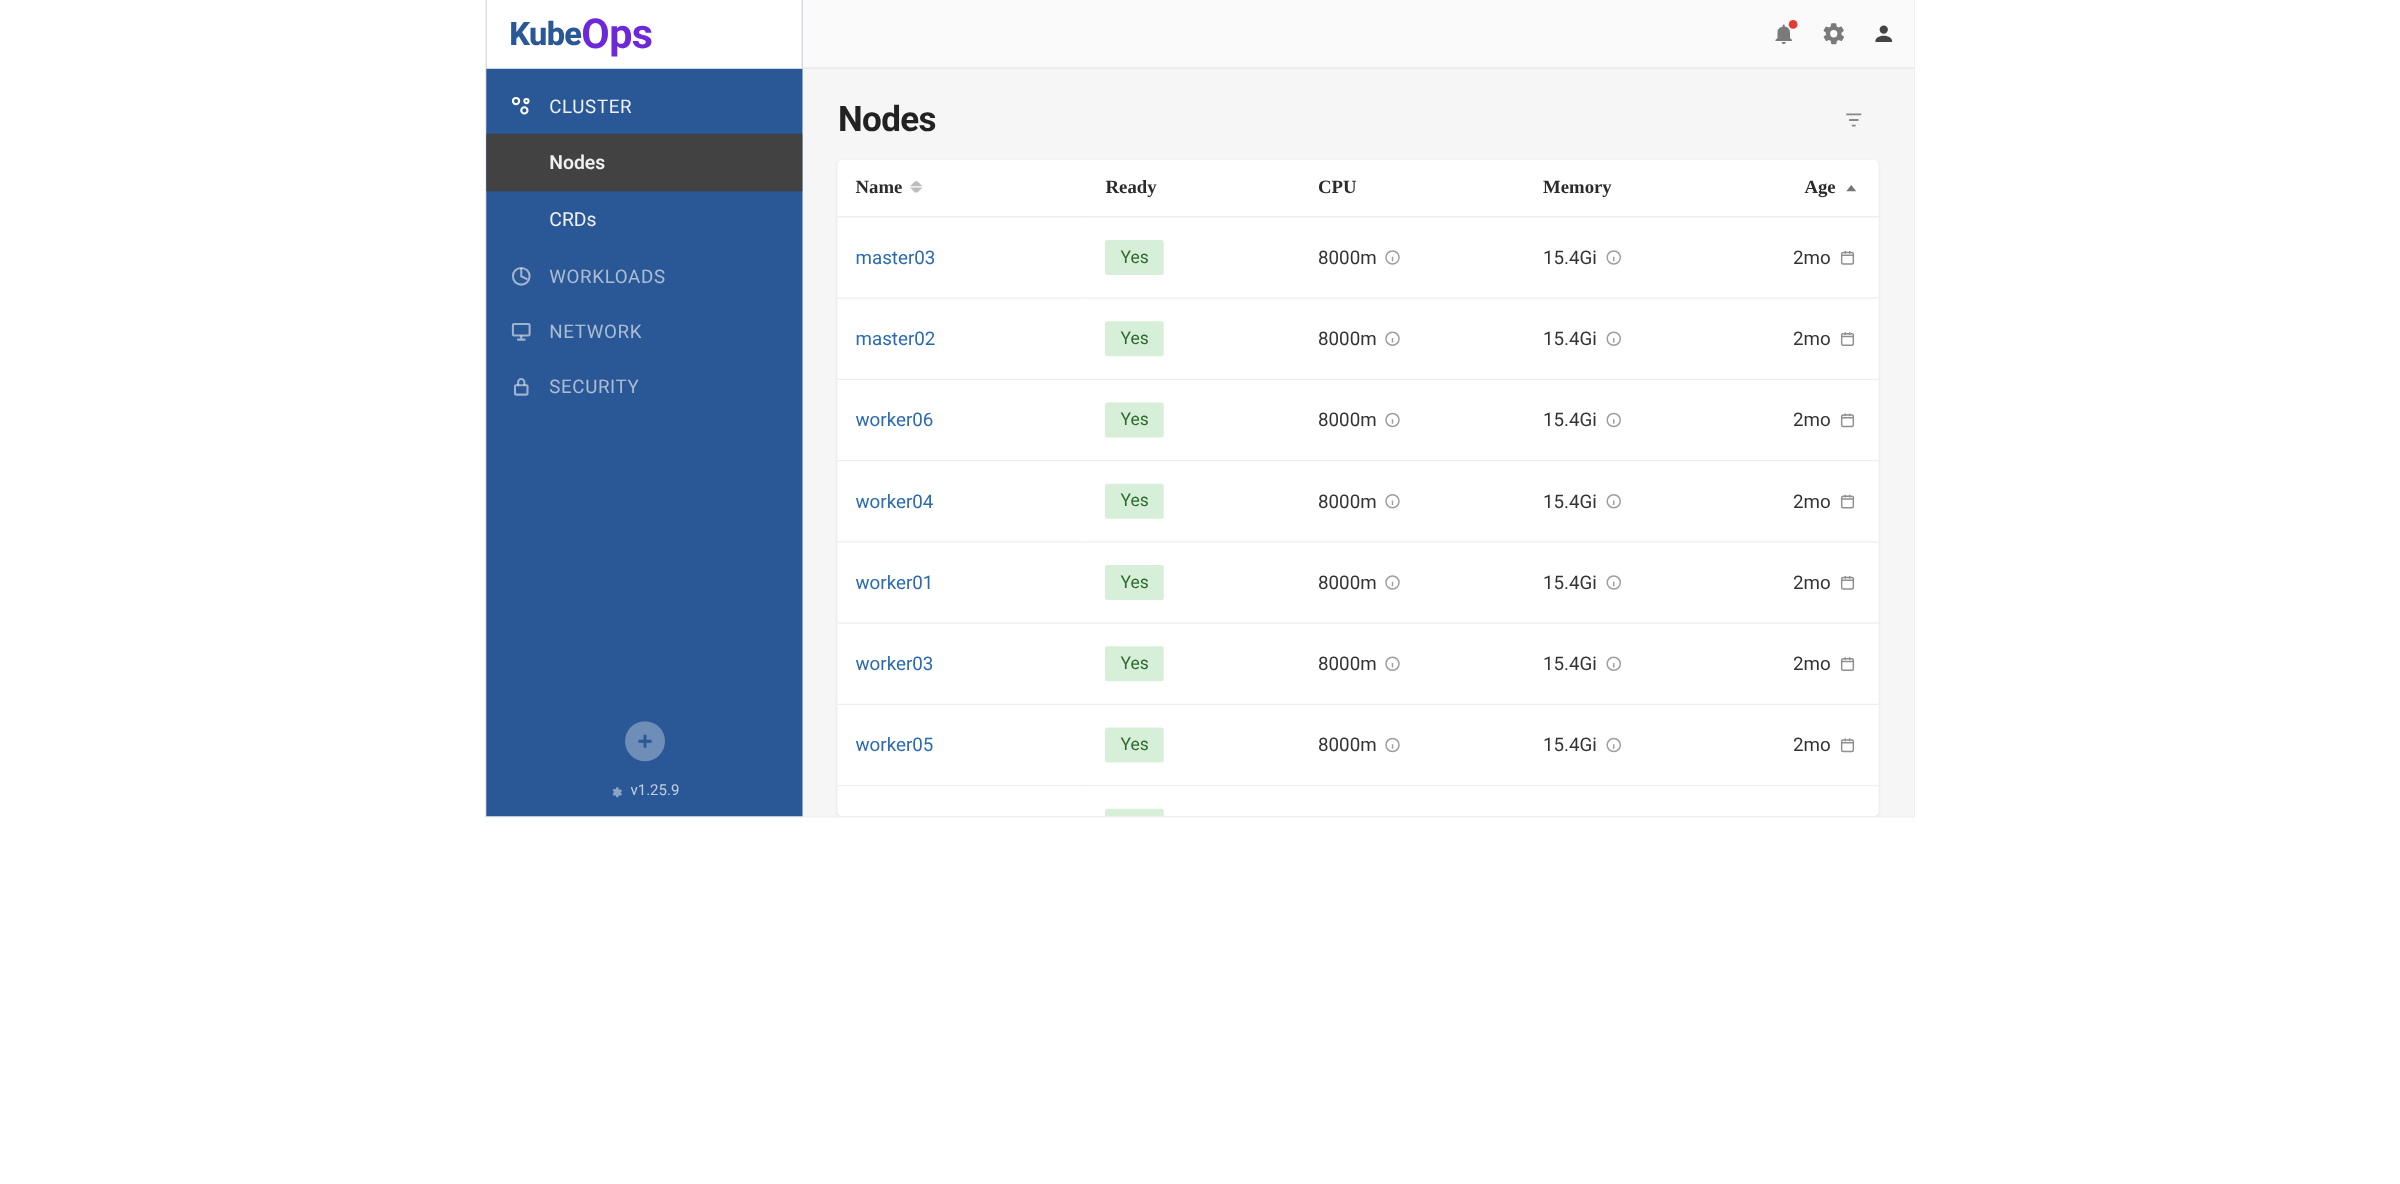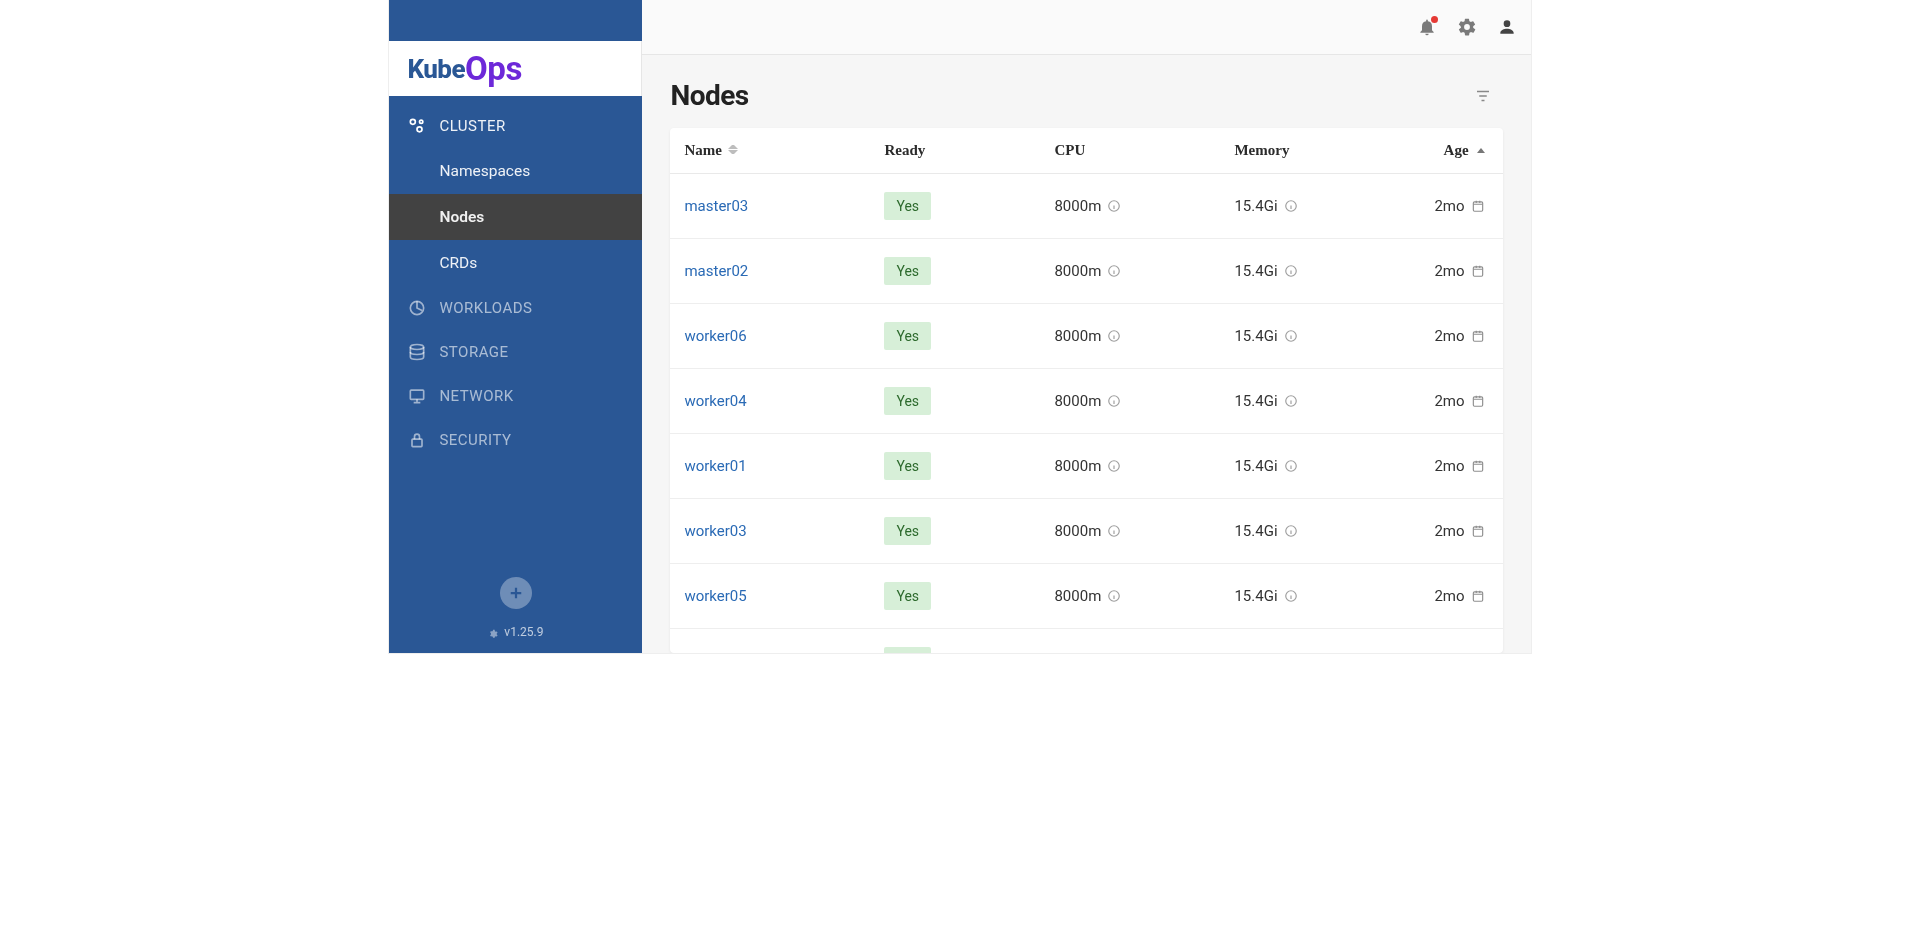--- a/index.html
+++ b/index.html
@@ -2,21 +2,21 @@
 <html><head>
 <meta charset="utf-8">
 <style>
 * { margin: 0; padding: 0; box-sizing: border-box; }
 html, body { height: 100%; font-family: -apple-system, BlinkMacSystemFont, "Segoe UI", Roboto, Helvetica, Arial, sans-serif; background: #fff; }
 .app { display: flex; height: 100%; background: #fff; }
 .outer { max-width: 1232px; margin: 0 auto; height: 654px; display: flex; border: 1px solid #eee; border-top: none; }
 
 
 .sidebar { width: 253px; background: #2a5795; color: #fff; display: flex; flex-direction: column; position: relative; }
-.logo-area { height: 55px; background: #fff; display: flex; align-items: center; padding-left: 18px; border-right: 1px solid #e6e6e6; margin-top: 41px; }
+.logo-area { height: 55px; background: #fff; display: flex; align-items: center; padding-left: 18px; border-right: 1px solid #e6e6e6; }
 .logo-kube { font-weight: 800; font-size: 26px; color: #2a5795; letter-spacing: -0.5px; }
 .logo-ops  { font-weight: 700; font-size: 33px; color: #6d28d9; letter-spacing: -0.5px; }
 
 .nav { flex: 1; padding-top: 8px; overflow: hidden; }
 .nav-section { display: flex; align-items: center; height: 44px; padding-left: 18px; gap: 12px; cursor: pointer; }
 .nav-section.active-head { color: #fff; }
 .nav-section .sec-label { font-size: 15px; letter-spacing: 0.5px; color: rgba(255,255,255,0.92); }
 .nav-section.dim .sec-label { color: rgba(255,255,255,0.6); }
 .nav-icon { width: 20px; height: 20px; display: flex; align-items: center; justify-content: center; color: rgba(255,255,255,0.55); flex: 0 0 20px; }
 .nav-section.active-head .nav-icon { color: #fff; }
@@ -78,53 +78,40 @@
           <span class="nav-icon">
             <svg viewBox="0 0 24 24" width="20" height="20" fill="none" stroke="currentColor" stroke-width="2">
                 <circle cx="7" cy="7" r="3"></circle>
                 <circle cx="17" cy="7" r="2"></circle>
                 <circle cx="15" cy="16" r="3"></circle>
               </svg>
           </span>
           <span class="sec-label">CLUSTER</span>
         </div>
         <div class="sub-items">
-          <div class="sub-item">
-              <span>Namespaces</span>
-            </div>
           <div class="sub-item active">
               <span>Nodes</span>
             </div>
           <div class="sub-item">
               <span>CRDs</span>
             </div>
         </div>
 
         <div class="nav-section dim">
           <span class="nav-icon">
               <svg viewBox="0 0 24 24" width="20" height="20" fill="none" stroke="currentColor" stroke-width="2">
                 <circle cx="12" cy="12" r="8"></circle>
                 <path d="M12 4 v8 l6 3"></path>
               </svg>
             </span>
           <span class="sec-label">WORKLOADS</span>
         </div>
         <div class="nav-section dim">
           <span class="nav-icon">
               <svg viewBox="0 0 24 24" width="20" height="20" fill="none" stroke="currentColor" stroke-width="2">
-                <ellipse cx="12" cy="6" rx="8" ry="3"></ellipse>
-                <path d="M4 6v6c0 1.7 3.6 3 8 3s8-1.3 8-3V6"></path>
-                <path d="M4 12v6c0 1.7 3.6 3 8 3s8-1.3 8-3v-6"></path>
-              </svg>
-            </span>
-          <span class="sec-label">STORAGE</span>
-        </div>
-        <div class="nav-section dim">
-          <span class="nav-icon">
-              <svg viewBox="0 0 24 24" width="20" height="20" fill="none" stroke="currentColor" stroke-width="2">
                 <rect x="4" y="5" width="16" height="11" rx="1"></rect>
                 <path d="M8 20h8M12 16v4"></path>
               </svg>
             </span>
           <span class="sec-label">NETWORK</span>
         </div>
         <div class="nav-section dim">
           <span class="nav-icon">
               <svg viewBox="0 0 24 24" width="20" height="20" fill="none" stroke="currentColor" stroke-width="2">
                 <rect x="6" y="11" width="12" height="9" rx="1"></rect>

